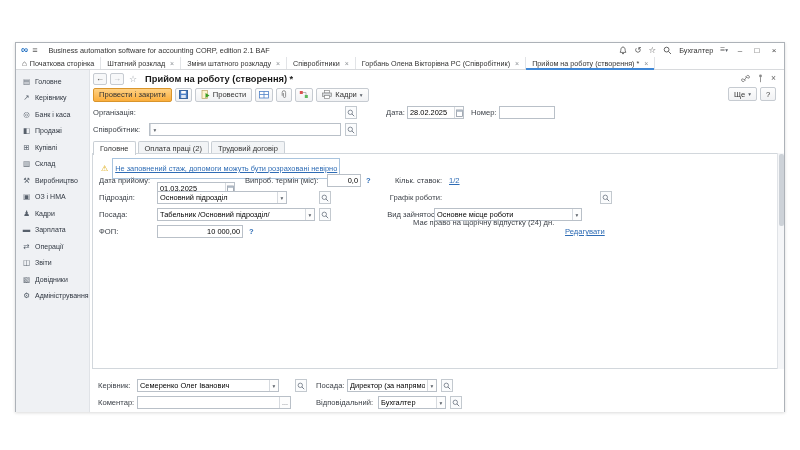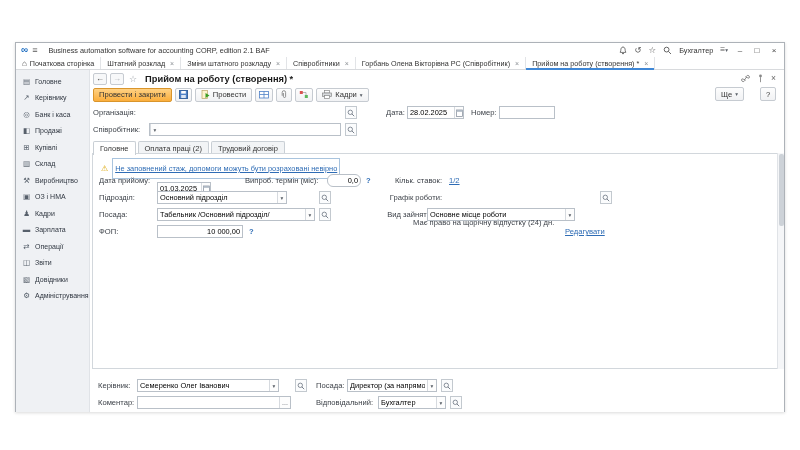--- a/index.html
+++ b/index.html
@@ -37,21 +37,21 @@
   .formtitle { font-size:9.3px; font-weight:bold; color:#1a1a1a; white-space:nowrap; margin-left:3px; }
   .cornrow { top:3px; right:8px; display:flex; align-items:center; gap:8px; color:#666; }
   .corn-x { font-size:8.5px; color:#666; }
   
   .toolbar { top:17px; left:3px; height:15px; display:flex; align-items:center; gap:3px; }
   .btn { height:14px; border:1px solid #c6cbd1; background:linear-gradient(#fdfdfd,#f1f2f4); border-radius:2px;
          display:inline-flex; align-items:center; gap:3px; padding:0 5px; font-size:7.6px; color:#333; white-space:nowrap; }
   .btn.icon-only { padding:0 3px; }
   .btn.primary { background:linear-gradient(#ffd183,#fbae3c); border-color:#d9952c; }
   .caret { font-size:5.5px; color:#5a6068; }
-  .tb2-right { top:17px; right:8px; display:flex; gap:16px; }
+  .tb2-right { top:17px; right:8px; display:flex; gap:3px; }
   
   .lbl { position:absolute; line-height:13px; color:#3a3f46; white-space:nowrap; }
   .lbl.r { text-align:right; }
   .combo { position:absolute; height:13px; border:1px solid #b9c0c8; background:#fff; display:flex; }
   .combo input { flex:1; min-width:0; border:none; outline:none; height:100%; font-size:7.4px; padding:0 2px;
                  color:#000; font-family:"Liberation Sans",sans-serif; background:transparent; }
   .combo .cbtn { width:9px; border-left:1px solid #d6dadf; display:flex; align-items:center; justify-content:center;
                  font-size:5.5px; color:#5a6068; background:#fdfdfd; flex:none; }
   .txt { position:absolute; height:13px; border:1px solid #b9c0c8; font-size:7.4px; padding:0 2px; color:#000;
          font-family:"Liberation Sans",sans-serif; outline:none; }
@@ -312,31 +312,31 @@
         <span class="ftab">Трудовий договір</span>
       </div>
 
       <div class="abs panel">
         <div class="warnrow">
           <span class="warn-ico">⚠</span>
           <span class="link warnlink">Не заповнений стаж, допомоги можуть бути розраховані невірно</span>
         </div>
 
         <span class="lbl" style="top:20px;left:6px">Дата прийому:</span>
-        <span class="combo" style="top:28px;left:64px;width:54px">
+        <span class="combo" style="top:28px;left:64px;width:78px">
           <input readonly="" value="01.03.2025" style="">
           <span class="cbtn">
             <svg width="7" height="8" viewBox="0 0 7 8">
                 <rect x="0.5" y="1" width="6" height="6.5" fill="#fff" stroke="#7d8794" stroke-width="0.7"></rect>
                 <rect x="0.5" y="1" width="6" height="1.8" fill="#aeb8c4"></rect>
               </svg>
           </span>
         </span>
         <span class="lbl" style="top:20px;left:152px">Випроб. термін (міс):</span>
-        <input class="txt num" style="top: 20px; left: 234px; width: 34px; border-radius: 6px;" readonly="" value="0,0">
+        <input class="txt num" style="top: 20px; left: 234px; width: 34px;" readonly="" value="0,0">
         <span class="qmark" style="top:20px;left:273px">?</span>
         <span class="lbl r" style="top:20px;left:240px;width:109px">Кільк. ставок:</span>
         <span class="link" style="position:absolute;top:20px;left:356px;line-height:13px">1/2</span>
 
         <span class="lbl" style="top:37px;left:6px">Підрозділ:</span>
         <span class="combo" style="top:37px;left:64px;width:130px">
           <input readonly="" value="Основний підрозділ" style="">
           <span class="cbtn">▾</span>
         </span>
         <span class="openbtn" style="top:37px;left:226px">
@@ -358,21 +358,21 @@
           <input readonly="" value="Табельник /Основний підрозділ/" style="">
           <span class="cbtn">▾</span>
         </span>
         <span class="openbtn" style="top:54px;left:226px">
           <svg width="8" height="8" viewBox="0 0 8 8">
               <circle cx="3.3" cy="3.3" r="2.2" fill="none" stroke="#6b7480" stroke-width="0.8"></circle>
               <path d="M4.9 4.9 7.2 7.2" stroke="#6b7480" stroke-width="0.9"></path>
             </svg>
         </span>
         <span class="lbl r" style="top:54px;left:240px;width:109px">Вид зайнятості:</span>
-        <span class="combo" style="top:54px;left:334px;width:148px">
+        <span class="combo" style="top:54px;left:341px;width:148px">
           <input readonly="" value="Основне місце роботи" style="">
           <span class="cbtn">▾</span>
         </span>
 
         <span class="lbl" style="top:71px;left:6px">ФОП:</span>
         <input class="txt num" style="top: 71px; left: 64px; width: 86px;" readonly="" value="10 000,00">
         <span class="qmark" style="top:71px;left:156px">?</span>
         <span class="lbl" style="top:62px;left:320px">Має право на щорічну відпустку (24) дн.</span>
         <span class="link" style="position:absolute;top:71px;left:472px;line-height:13px">Редагувати</span>
       </div>

